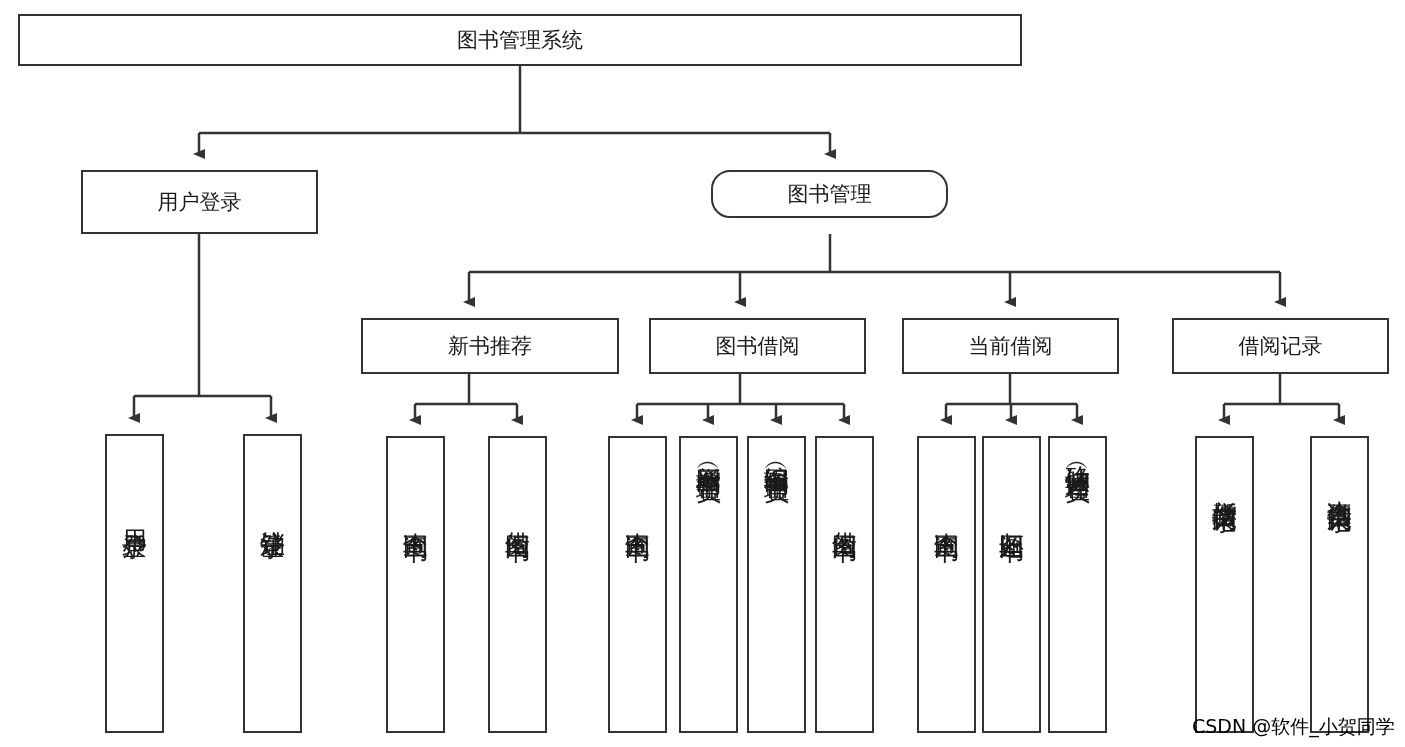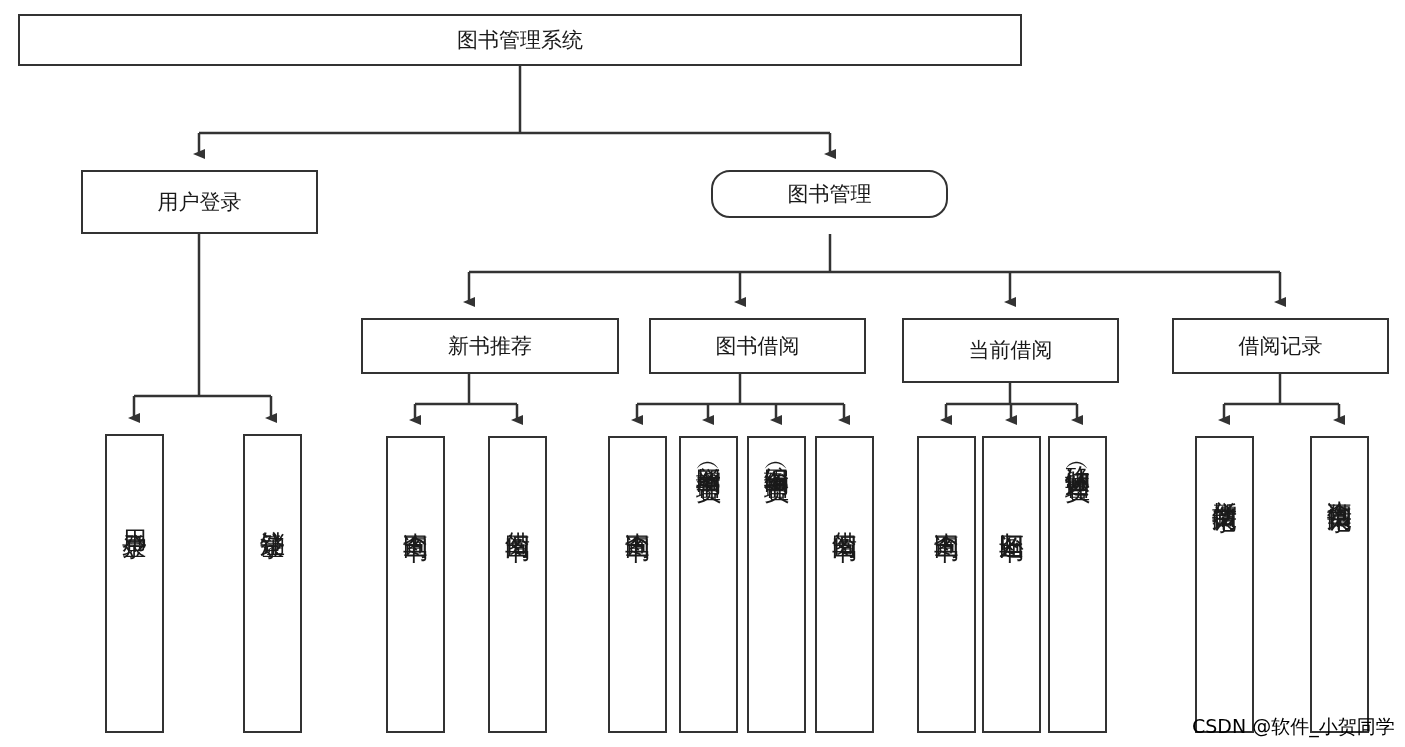--- a/index.html
+++ b/index.html
@@ -129,21 +129,21 @@
   <div class="node lvl2" style="left:711px; top:170px; width:237px; height:48px;border-radius:19px;">
     <span class="node-label">图书管理</span>
   </div>
 
   <div class="node lvl3" style="left:361px; top:318px; width:258px; height:56px;">
     <span class="node-label">新书推荐</span>
   </div>
   <div class="node lvl3" style="left:632px; top:318px; width:217px; height:56px;margin-left:17px;">
     <span class="node-label">图书借阅</span>
   </div>
-  <div class="node lvl3" style="left:902px; top:318px; width:217px; height:65px;justify-content:center;">
+  <div class="node lvl3" style="left:902px; top:318px; width:217px; height:56px;justify-content:center;">
     <span class="node-label">当前借阅</span>
   </div>
   <div class="node lvl3" style="left:1172px; top:318px; width:217px; height:56px;">
     <span class="node-label">借阅记录</span>
   </div>
 
   <div class="node leaf" style="left:105px; top:434px; width:59px; height:299px; padding-top:74px;">
     <span class="node-label">用户登录</span>
   </div>
   <div class="node leaf" style="left:243px; top:434px; width:59px; height:299px; padding-top:74px;">

